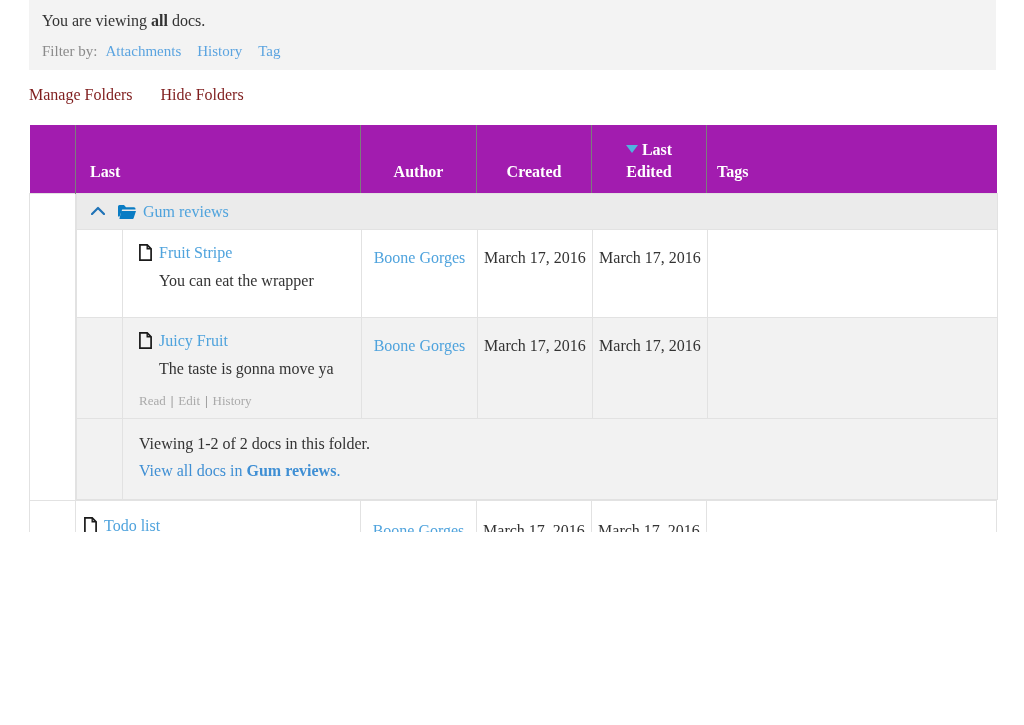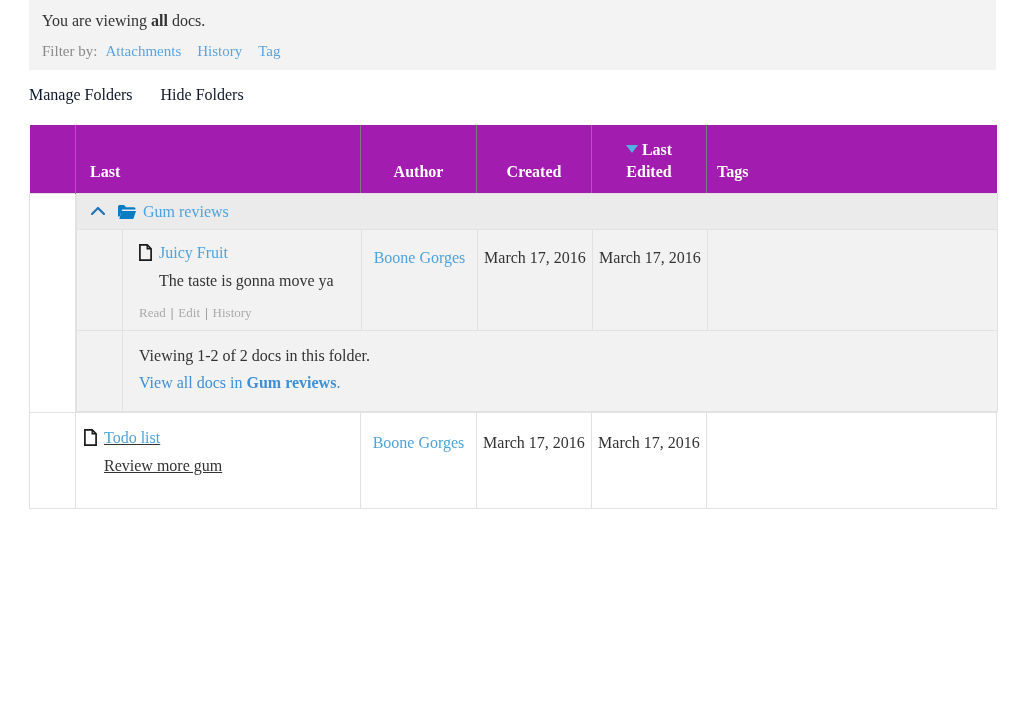--- a/index.html
+++ b/index.html
@@ -59,21 +59,21 @@
   
   .folder-actions {
     position: absolute;
     left: 29px;
     top: 84px;
     font-size: 16px;
     line-height: 22px;
     white-space: nowrap;
   }
   .folder-actions a {
-    color: #0f172a;
+    color: #7f1d1d;
     text-decoration: none;
     margin-right: 28px;
   }
 
   
   .docs-table {
     position: absolute;
     left: 29px;
     top: 125px;
     width: 967px;
@@ -349,20 +349,40 @@
                   </span>
                   <span class="folder-icon">
                     <svg viewBox="0 0 18 14" width="18" height="14" aria-hidden="true">
                       <path d="M0 1.5 A1.5 1.5 0 0 1 1.5 0 H6 L8 2.2 H16 A1.5 1.5 0 0 1 17.5 3.7 V4.6 H4.2 L1.6 11.5 H0 Z" fill="#0a7cc4"></path>
                       <path d="M3.2 6 H18 L15.6 13.2 A1 1 0 0 1 14.7 14 H1.4 Z" fill="#0a7cc4"></path>
                     </svg>
                   </span><a href="#" class="folder-name">Gum reviews</a>
                 </td>
               </tr>
 
+              <tr class="doc-row">
+                <td class="cell-icn"></td>
+                <td class="cell-title">
+                  <div class="doc-title-line">
+                    <span class="doc-icon">
+                      <svg viewBox="0 0 13 17" width="13" height="17" aria-hidden="true">
+                        <path d="M0.9 0.9 H8.2 L12.1 4.8 V16.1 H0.9 Z" fill="#ffffff" stroke="#1a1a1a" stroke-width="1.7" stroke-linejoin="miter"></path>
+                        <path d="M8.2 0.9 V4.8 H12.1" fill="none" stroke="#1a1a1a" stroke-width="1.4"></path>
+                      </svg>
+                    </span><a href="#" class="doc-link">Fruit Stripe</a>
+                  </div>
+                  <div class="doc-excerpt">You can eat the wrapper</div>
+                </td>
+                <td class="cell-center">
+                  <a href="#" class="author-link">Boone Gorges</a>
+                </td>
+                <td class="cell-center">March 17, 2016</td>
+                <td class="cell-center">March 17, 2016</td>
+                <td class="cell-tags"></td>
+              </tr>
 
               <tr class="doc-row alt">
                 <td class="cell-icn"></td>
                 <td class="cell-title">
                   <div class="doc-title-line">
                     <span class="doc-icon">
                       <svg viewBox="0 0 13 17" width="13" height="17" aria-hidden="true">
                         <path d="M0.9 0.9 H8.2 L12.1 4.8 V16.1 H0.9 Z" fill="#f2f2f2" stroke="#1a1a1a" stroke-width="1.7" stroke-linejoin="miter"></path>
                         <path d="M8.2 0.9 V4.8 H12.1" fill="none" stroke="#1a1a1a" stroke-width="1.4"></path>
                       </svg>

